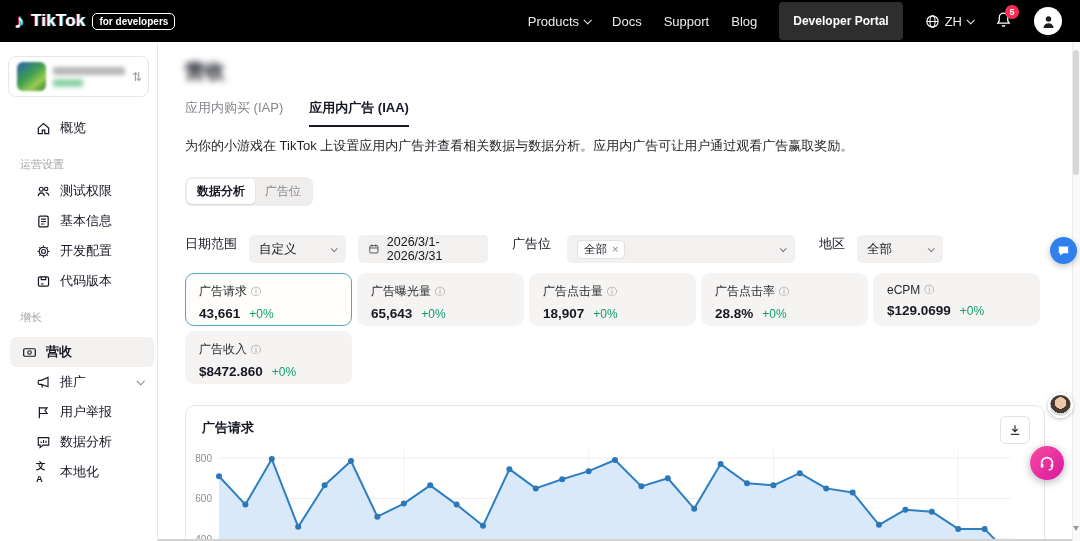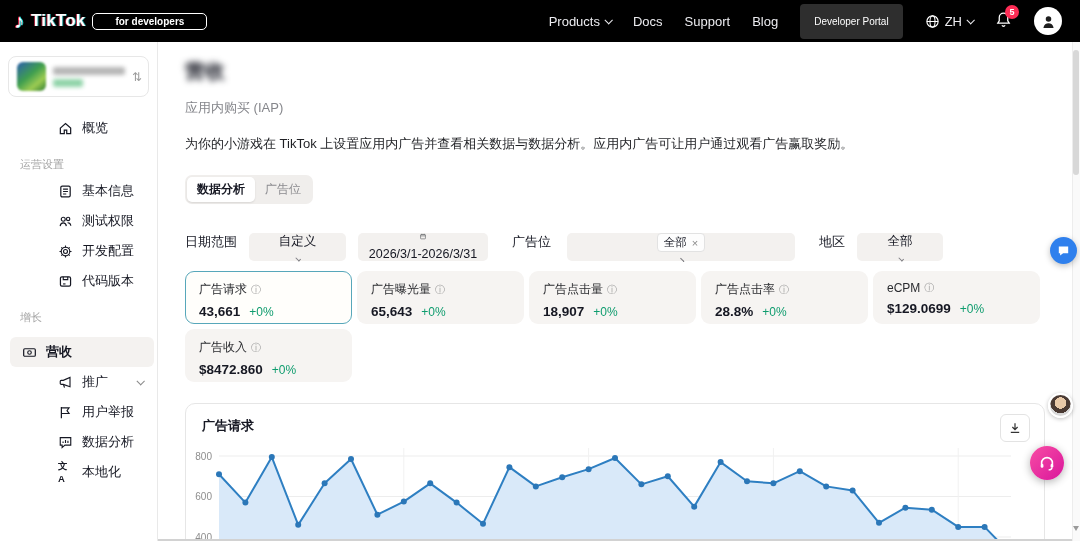--- a/index.html
+++ b/index.html
@@ -7,26 +7,26 @@
     font-family:"Liberation Sans","DejaVu Sans",sans-serif; color:#161823; }
   .screen { position:relative; width:1080px; height:541px; overflow:hidden; }
 
   
   .topnav { position:relative; height:42px; background:#000; display:flex; align-items:center;
     padding:0 18px 0 14px; z-index:30; }
   .logo { display:flex; align-items:center; gap:7px; }
   .note { color:#fff; font-size:20px; font-weight:700; text-shadow:1px 0 0 #25f4ee,-1px 0 0 #fe2c55; }
   .brand { color:#fff; font-size:17px; font-weight:800; letter-spacing:.2px; text-shadow:1px 0 0 rgba(37,244,238,.6),-1px 0 0 rgba(254,44,85,.6); }
   .logo-badge { border:1.5px solid #fff; color:#fff; border-radius:5px; font-size:10px; font-weight:700;
-    padding:2px 22px; }
+    padding:2px 6px; }
   .nav-right { margin-left:auto; display:flex; align-items:center; gap:22px; }
   .nav-link { color:#ececf0; font-size:13px; font-weight:500; cursor:pointer; display:flex; align-items:center; gap:5px; }
   .chev { display:inline-block; width:6px; height:6px; border-right:1.5px solid currentColor;
     border-bottom:1.5px solid currentColor; transform:rotate(45deg) translateY(-1px); }
-  .portal-btn { background:#2e2e2e; color:#fff; font-size:10px; font-weight:400; border:none;
+  .portal-btn { background:#2e2e2e; color:#fff; font-size:12px; font-weight:700; border:none;
     border-radius:4px; padding:12px 14px; cursor:pointer; }
   .lang { color:#ececf0; display:flex; align-items:center; gap:5px; font-size:13px; cursor:pointer; }
   .bell-wrap { position:relative; cursor:pointer; }
   .bell-badge { position:absolute; top:-6px; right:-7px; background:#fe2c55; color:#fff;
     font-size:9px; font-weight:700; min-width:14px; height:14px; border-radius:8px;
     display:flex; align-items:center; justify-content:center; padding:0 3px; }
   .avatar { width:28px; height:28px; border-radius:50%; background:#fff; display:flex;
     align-items:center; justify-content:center; cursor:pointer; }
 
   
@@ -37,22 +37,22 @@
   
   .app-card { margin:0 8px 16px 8px; border:1px solid #e7e7e7; border-radius:8px; padding:5px 8px;
     display:flex; align-items:center; gap:7px; cursor:pointer; }
   .app-ico { width:29px; height:29px; border-radius:6px; flex:none;
     background:linear-gradient(140deg,#2c5fae 0%,#3f9e4f 45%,#9ccb52 72%,#2e7d32 100%); filter:blur(1.2px); }
   .app-meta { flex:1; display:flex; flex-direction:column; gap:4px; }
   .blur-bar { height:8px; border-radius:2px; background:#b6b6b6; filter:blur(2px); }
   .blur-bar.green { background:#8fd3a8; width:30px; }
   .swap-glyph { color:#9a9a9a; font-size:12px; flex:none; }
 
-  .menu-item { height:30px; display:flex; align-items:center; gap:9px; padding-left:22px;
-    font-size:13px; font-weight:500; cursor:pointer; position:relative;margin-left:36px; }
+  .menu-item { height:30px; display:flex; align-items:center; gap:9px; padding-left:36px;
+    font-size:13px; font-weight:500; cursor:pointer; position:relative; }
   .menu-item .mi { width:15px; height:15px; flex:none; display:flex; align-items:center; justify-content:center; color:#161823; }
   .menu-item.active { background:#f4f2f0; border-radius:6px; margin:8px 3px 0 10px; padding-left:12px; font-weight:700; }
   .section-label { padding:14px 0 4px 20px; font-size:11px; color:#a5a5a5; filter:blur(.4px); }
   .mi-chev { margin-left:auto; margin-right:14px; color:#8a8a8a; }
   .mi-text-icon { font-size:9.5px; font-weight:700; letter-spacing:-.5px; }
 
   
   .page-title { font-size:20px; font-weight:800; filter:blur(3px); width:max-content; }
   .tabs { display:flex; gap:26px; margin-top:14px; }
   .tab { font-size:13px; color:#85868b; padding-bottom:8px; cursor:pointer; }
@@ -61,21 +61,21 @@
 
   
   .segmented { margin-top:22px; display:inline-flex; background:#f0eeec; border-radius:7px; padding:2px; }
   .seg-opt { font-size:12px; padding:4px 10px; border-radius:5px; color:#8b8b8f; cursor:pointer; }
   .seg-opt.active { background:#fff; color:#161823; font-weight:700; box-shadow:0 1px 2px rgba(0,0,0,.1); }
 
   
   .filter-row { margin-top:29px; display:flex; align-items:flex-start; gap:12px; }
   .f-label { font-size:13px; font-weight:500; }
   .f-box { background:#f3f1ef; border-radius:5px; height:28px; display:flex; align-items:center;
-    padding:0 10px; font-size:12.5px; gap:8px; cursor:pointer;flex-direction:column; }
+    padding:0 10px; font-size:12.5px; gap:8px; cursor:pointer; }
   .f-box .chev { color:#7c7c80; width:5px; height:5px; }
   .sel-date { width:97px; justify-content:space-between; }
   .sel-range { width:130px; gap:7px; }
   .sel-placement { width:228px; justify-content:space-between; margin-left:4px; }
   .sel-region { width:86px; justify-content:space-between; }
   .gap-l { margin-left:12px; }
   .tag { background:#fdfdfd; border:1px solid #e2e2e2; border-radius:4px; font-size:11.5px;
     padding:1px 6px; display:flex; align-items:center; gap:5px; }
   .tag-x { color:#8a8a8a; font-size:11px; cursor:pointer; }
 
@@ -181,40 +181,40 @@
             </svg>
         </span>
         <span>概览</span>
       </div>
 
       <div class="section-label">运营设置</div>
 
       <div class="menu-item">
         <span class="mi">
           <svg width="15" height="15" viewBox="0 0 16 16">
-              <rect x="3" y="2.2" width="10" height="11.6" rx="1.5" fill="none" stroke="#161823" stroke-width="1.3"></rect>
-              <path d="M5.4 5.4h5.2M5.4 8h5.2M5.4 10.6h3.4" stroke="#161823" stroke-width="1.2"></path>
-            </svg>
-        </span>
-        <span>基本信息</span>
-      </div>
-      <div class="menu-item">
-        <span class="mi">
-          <svg width="15" height="15" viewBox="0 0 16 16">
               <circle cx="5.6" cy="5.6" r="2.1" fill="none" stroke="#161823" stroke-width="1.2"></circle>
               <path d="M2.3 13c.3-2.4 1.8-3.5 3.3-3.5s3 1.1 3.3 3.5" fill="none" stroke="#161823" stroke-width="1.2"></path>
               <circle cx="10.8" cy="5.2" r="1.8" fill="none" stroke="#161823" stroke-width="1.2"></circle>
               <path d="M10.2 9.3c1.7-.1 3.2 1 3.5 3.2" fill="none" stroke="#161823" stroke-width="1.2"></path>
             </svg>
         </span>
         <span>测试权限</span>
       </div>
       <div class="menu-item">
         <span class="mi">
           <svg width="15" height="15" viewBox="0 0 16 16">
+              <rect x="3" y="2.2" width="10" height="11.6" rx="1.5" fill="none" stroke="#161823" stroke-width="1.3"></rect>
+              <path d="M5.4 5.4h5.2M5.4 8h5.2M5.4 10.6h3.4" stroke="#161823" stroke-width="1.2"></path>
+            </svg>
+        </span>
+        <span>基本信息</span>
+      </div>
+      <div class="menu-item">
+        <span class="mi">
+          <svg width="15" height="15" viewBox="0 0 16 16">
               <circle cx="8" cy="8" r="2.1" fill="none" stroke="#161823" stroke-width="1.2"></circle>
               <circle cx="8" cy="8" r="4.6" fill="none" stroke="#161823" stroke-width="1.2"></circle>
               <path d="M8 1.6v2M8 12.4v2M1.6 8h2M12.4 8h2M3.5 3.5l1.3 1.3M11.2 11.2l1.3 1.3M12.5 3.5l-1.3 1.3M4.8 11.2l-1.3 1.3" stroke="#161823" stroke-width="1.1"></path>
             </svg>
         </span>
         <span>开发配置</span>
       </div>
       <div class="menu-item">
         <span class="mi">
           <svg width="15" height="15" viewBox="0 0 16 16">
@@ -269,20 +269,21 @@
         <span class="mi mi-text-icon">文A</span>
         <span>本地化</span>
       </div>
     </aside>
 
     <main class="main">
       <h1 class="page-title">营收</h1>
 
       <div class="tabs">
         <div class="tab">应用内购买 (IAP)</div>
+        <div class="tab active">应用内广告 (IAA)</div>
       </div>
 
       <p class="page-desc">为你的小游戏在 TikTok 上设置应用内广告并查看相关数据与数据分析。应用内广告可让用户通过观看广告赢取奖励。</p>
 
       <div class="segmented">
         <div class="seg-opt active">数据分析</div>
         <div class="seg-opt">广告位</div>
       </div>
 
       <div class="filter-row">

